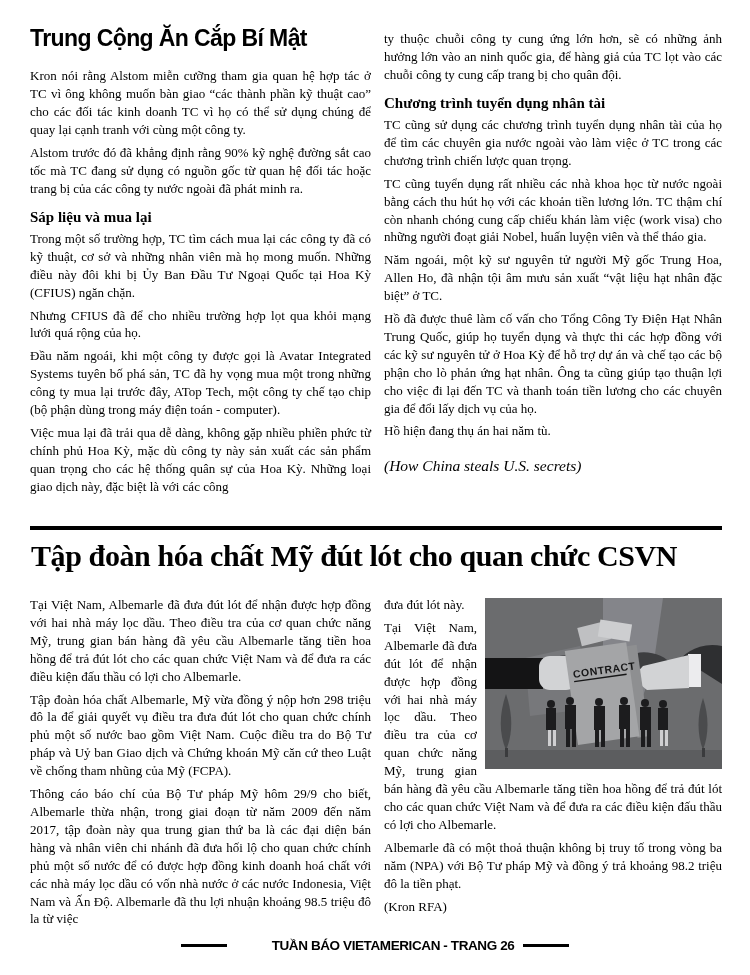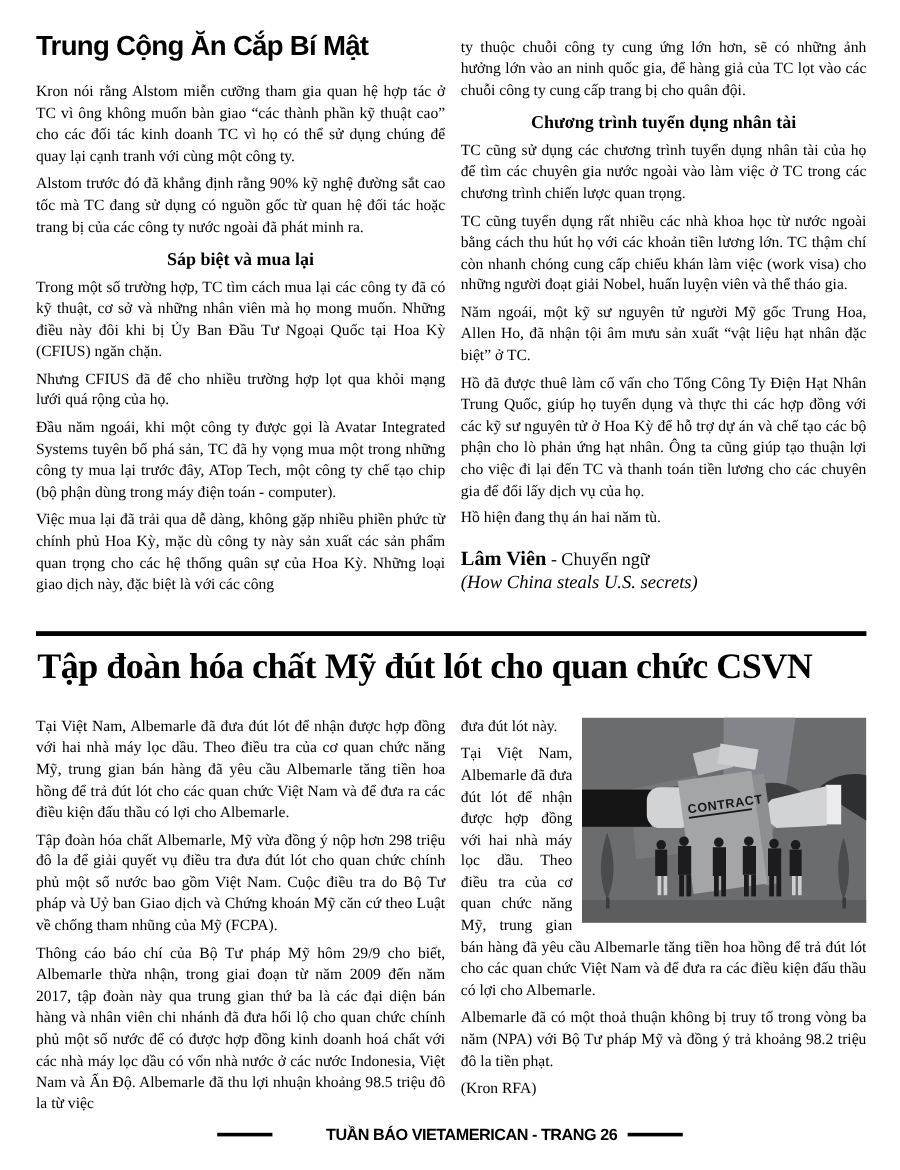--- a/index.html
+++ b/index.html
@@ -18,21 +18,21 @@
   .article1-title {
     font-family:"Liberation Sans", sans-serif;
     font-weight:900; font-size:23px; letter-spacing:-0.6px;
     margin:0 0 16px 0; line-height:1.1;
   }
   .flow p {
     margin:0 0 5px 0; text-align:justify;
     font-size:13px; line-height:17.9px;
   }
   .flow h4 {
-    font-size:15px; font-weight:bold; margin:11px 0 4px 0; text-align:center;
+    font-size:15px; font-weight:bold; margin:11px 0 4px 0; text-align:left;
     line-height:1.15;
   }
   .flow h4:first-child { margin-top:0; }
 
   .byline { margin-top:16px; }
   .byline-name { font-weight:bold; font-size:17px; }
   .byline-role { font-size:15px; }
   .byline-src  { font-style:italic; font-size:15.5px; line-height:1.25; }
 
   
@@ -67,42 +67,39 @@
 </head>
 <body>
 
 <div class="page">
 
   <div class="col a1-left">
     <h1 class="article1-title">Trung Cộng Ăn Cắp Bí Mật</h1>
     <div class="flow">
         <p>Kron nói rằng Alstom miễn cưỡng tham gia quan hệ hợp tác ở TC vì ông không muốn bàn giao “các thành phần kỹ thuật cao” cho các đối tác kinh doanh TC vì họ có thể sử dụng chúng để quay lại cạnh tranh với cùng một công ty.</p>
         <p>Alstom trước đó đã khẳng định rằng 90% kỹ nghệ đường sắt cao tốc mà TC đang sử dụng có nguồn gốc từ quan hệ đối tác hoặc trang bị của các công ty nước ngoài đã phát minh ra.</p>
-        <h4>Sáp biệt và mua lại</h4>
+        <h4>Sáp liệu và mua lại</h4>
         <p>Trong một số trường hợp, TC tìm cách mua lại các công ty đã có kỹ thuật, cơ sở và những nhân viên mà họ mong muốn. Những điều này đôi khi bị Ủy Ban Đầu Tư Ngoại Quốc tại Hoa Kỳ (CFIUS) ngăn chặn.</p>
         <p>Nhưng CFIUS đã để cho nhiều trường hợp lọt qua khỏi mạng lưới quá rộng của họ.</p>
         <p>Đầu năm ngoái, khi một công ty được gọi là Avatar Integrated Systems tuyên bố phá sản, TC đã hy vọng mua một trong những công ty mua lại trước đây, ATop Tech, một công ty chế tạo chip (bộ phận dùng trong máy điện toán - computer).</p>
         <p>Việc mua lại đã trải qua dễ dàng, không gặp nhiều phiền phức từ chính phủ Hoa Kỳ, mặc dù công ty này sản xuất các sản phẩm quan trọng cho các hệ thống quân sự của Hoa Kỳ. Những loại giao dịch này, đặc biệt là với các công</p>
       </div>
   </div>
 
   <div class="col a1-right">
     <div class="flow">
         <p>ty thuộc chuỗi công ty cung ứng lớn hơn, sẽ có những ảnh hưởng lớn vào an ninh quốc gia, để hàng giả của TC lọt vào các chuỗi công ty cung cấp trang bị cho quân đội.</p>
         <h4>Chương trình tuyển dụng nhân tài</h4>
         <p>TC cũng sử dụng các chương trình tuyển dụng nhân tài của họ để tìm các chuyên gia nước ngoài vào làm việc ở TC trong các chương trình chiến lược quan trọng.</p>
         <p>TC cũng tuyển dụng rất nhiều các nhà khoa học từ nước ngoài bằng cách thu hút họ với các khoản tiền lương lớn. TC thậm chí còn nhanh chóng cung cấp chiếu khán làm việc (work visa) cho những người đoạt giải Nobel, huấn luyện viên và thể tháo gia.</p>
         <p>Năm ngoái, một kỹ sư nguyên tử người Mỹ gốc Trung Hoa, Allen Ho, đã nhận tội âm mưu sản xuất “vật liệu hạt nhân đặc biệt” ở TC.</p>
         <p>Hồ đã được thuê làm cố vấn cho Tổng Công Ty Điện Hạt Nhân Trung Quốc, giúp họ tuyển dụng và thực thi các hợp đồng với các kỹ sư nguyên tử ở Hoa Kỳ để hỗ trợ dự án và chế tạo các bộ phận cho lò phản ứng hạt nhân. Ông ta cũng giúp tạo thuận lợi cho việc đi lại đến TC và thanh toán tiền lương cho các chuyên gia để đổi lấy dịch vụ của họ.</p>
         <p>Hồ hiện đang thụ án hai năm tù.</p>
       </div>
     <div class="byline">
-      <div>
-        <span class="byline-name">Lâm Viên</span><span class="byline-role"> - Chuyển ngữ</span>
-      </div>
       <div class="byline-src">(How China steals U.S. secrets)</div>
     </div>
   </div>
 
   <div class="rule"></div>
   <h2 class="headline">Tập đoàn hóa chất Mỹ đút lót cho quan chức CSVN</h2>
 
   <div class="col a2-left">
     <div class="flow">
         <p>Tại Việt Nam, Albemarle đã đưa đút lót để nhận được hợp đồng với hai nhà máy lọc dầu. Theo điều tra của cơ quan chức năng Mỹ, trung gian bán hàng đã yêu cầu Albemarle tăng tiền hoa hồng để trả đút lót cho các quan chức Việt Nam và để đưa ra các điều kiện đấu thầu có lợi cho Albemarle.</p>

